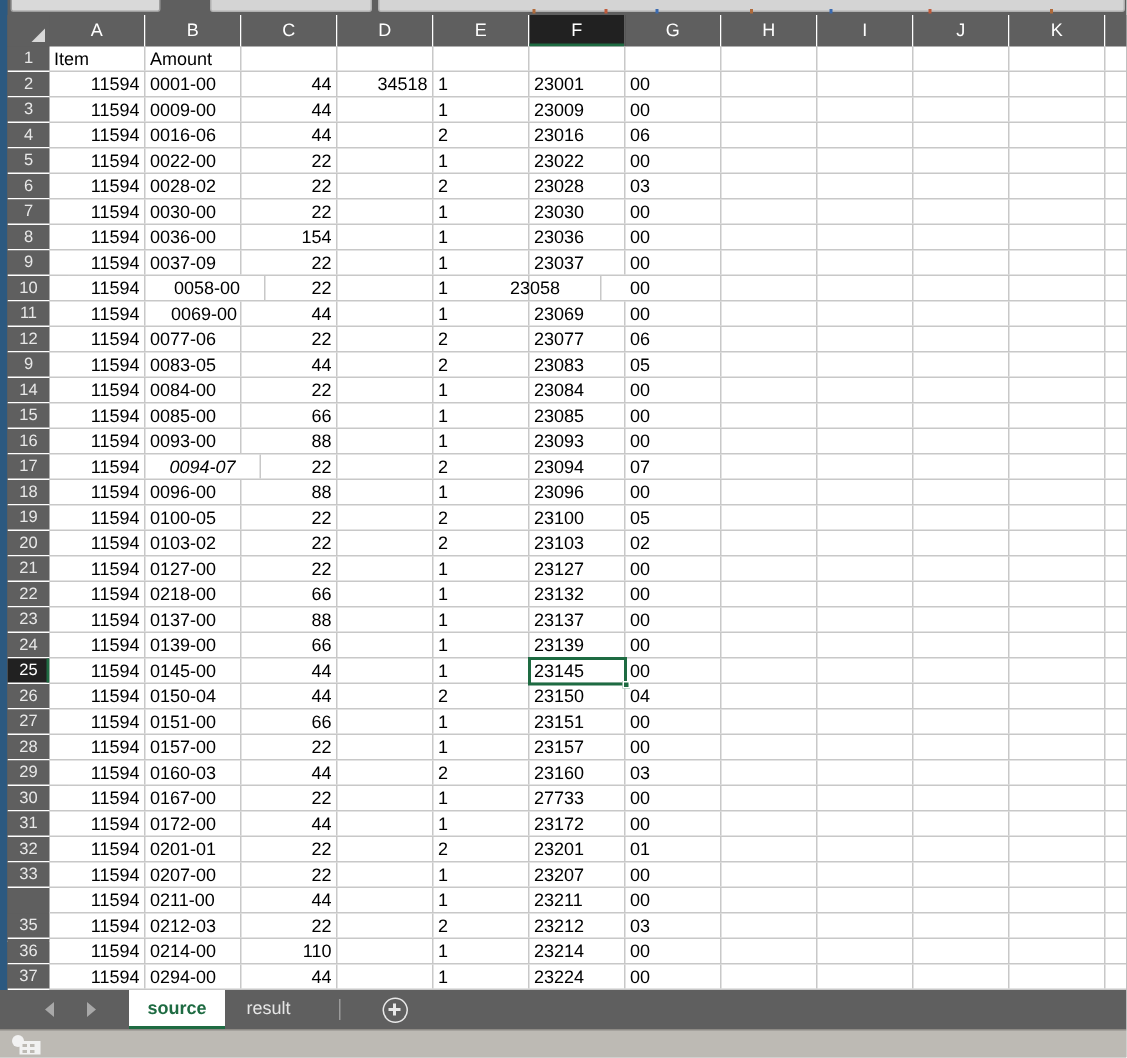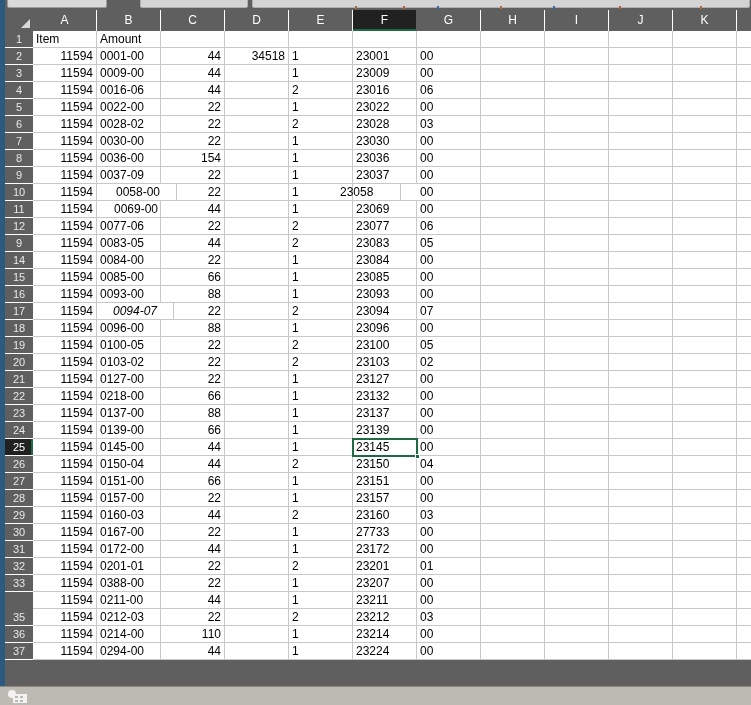--- a/index.html
+++ b/index.html
@@ -803,21 +803,21 @@
             <div class="cell l" style="left: 320px; width: 64px;">23201</div>
             <div class="cell l" style="left: 384px; width: 64px;">01</div>
             <div class="cell l" style="left: 448px; width: 64px;"></div>
             <div class="cell l" style="left: 512px; width: 64px;"></div>
             <div class="cell l" style="left: 576px; width: 64px;"></div>
             <div class="cell l" style="left: 640px; width: 64px;"></div>
             <div class="cell l" style="left: 704px; width: 64px;"></div>
           </div>
           <div class="rowline" style="top: 544px;">
             <div class="cell r" style="left: 0px; width: 64px;">11594</div>
-            <div class="cell l" style="left: 64px; width: 64px;">0388-00</div>
+            <div class="cell l" style="left: 64px; width: 64px;">0207-00</div>
             <div class="cell r" style="left: 128px; width: 64px;">22</div>
             <div class="cell r" style="left: 192px; width: 64px;"></div>
             <div class="cell l" style="left: 256px; width: 64px;">1</div>
             <div class="cell l" style="left: 320px; width: 64px;">23207</div>
             <div class="cell l" style="left: 384px; width: 64px;">00</div>
             <div class="cell l" style="left: 448px; width: 64px;"></div>
             <div class="cell l" style="left: 512px; width: 64px;"></div>
             <div class="cell l" style="left: 576px; width: 64px;"></div>
             <div class="cell l" style="left: 640px; width: 64px;"></div>
             <div class="cell l" style="left: 704px; width: 64px;"></div>
@@ -880,20 +880,32 @@
           </div>
         </div>
       <div id="selection-layer">
           <div class="sel-box" style="left: 319px; top: 407px; width: 66px; height: 19px;"></div>
           <div class="sel-handle" style="left: 382px; top: 423px;"></div>
         </div>
     </div>
 
   </div>
 
+  <div class="tabbar">
+    <div class="tab-navs">
+      <div class="nav-arrow nav-left"></div>
+      <div class="nav-arrow nav-right"></div>
+    </div>
+    <div id="sheet-tabs">
+        <div class="sheet-tab active" style="left: 86px; width: 64px;">source</div>
+        <div class="sheet-tab" style="left: 150px; width: 58px;">result</div>
+      </div>
+    <div class="tab-sep" style="left:226px;"></div>
+    <div class="add-sheet"></div>
+  </div>
 
   <div class="statusbar">
     <div class="status-icon">
       <div class="dot"></div>
       <div class="sheetpad"></div>
       <div class="sq" style="left:7px; top:6px;"></div>
       <div class="sq" style="left:12px; top:6px;"></div>
       <div class="sq" style="left:7px; top:10px;"></div>
       <div class="sq" style="left:12px; top:10px;"></div>
     </div>

